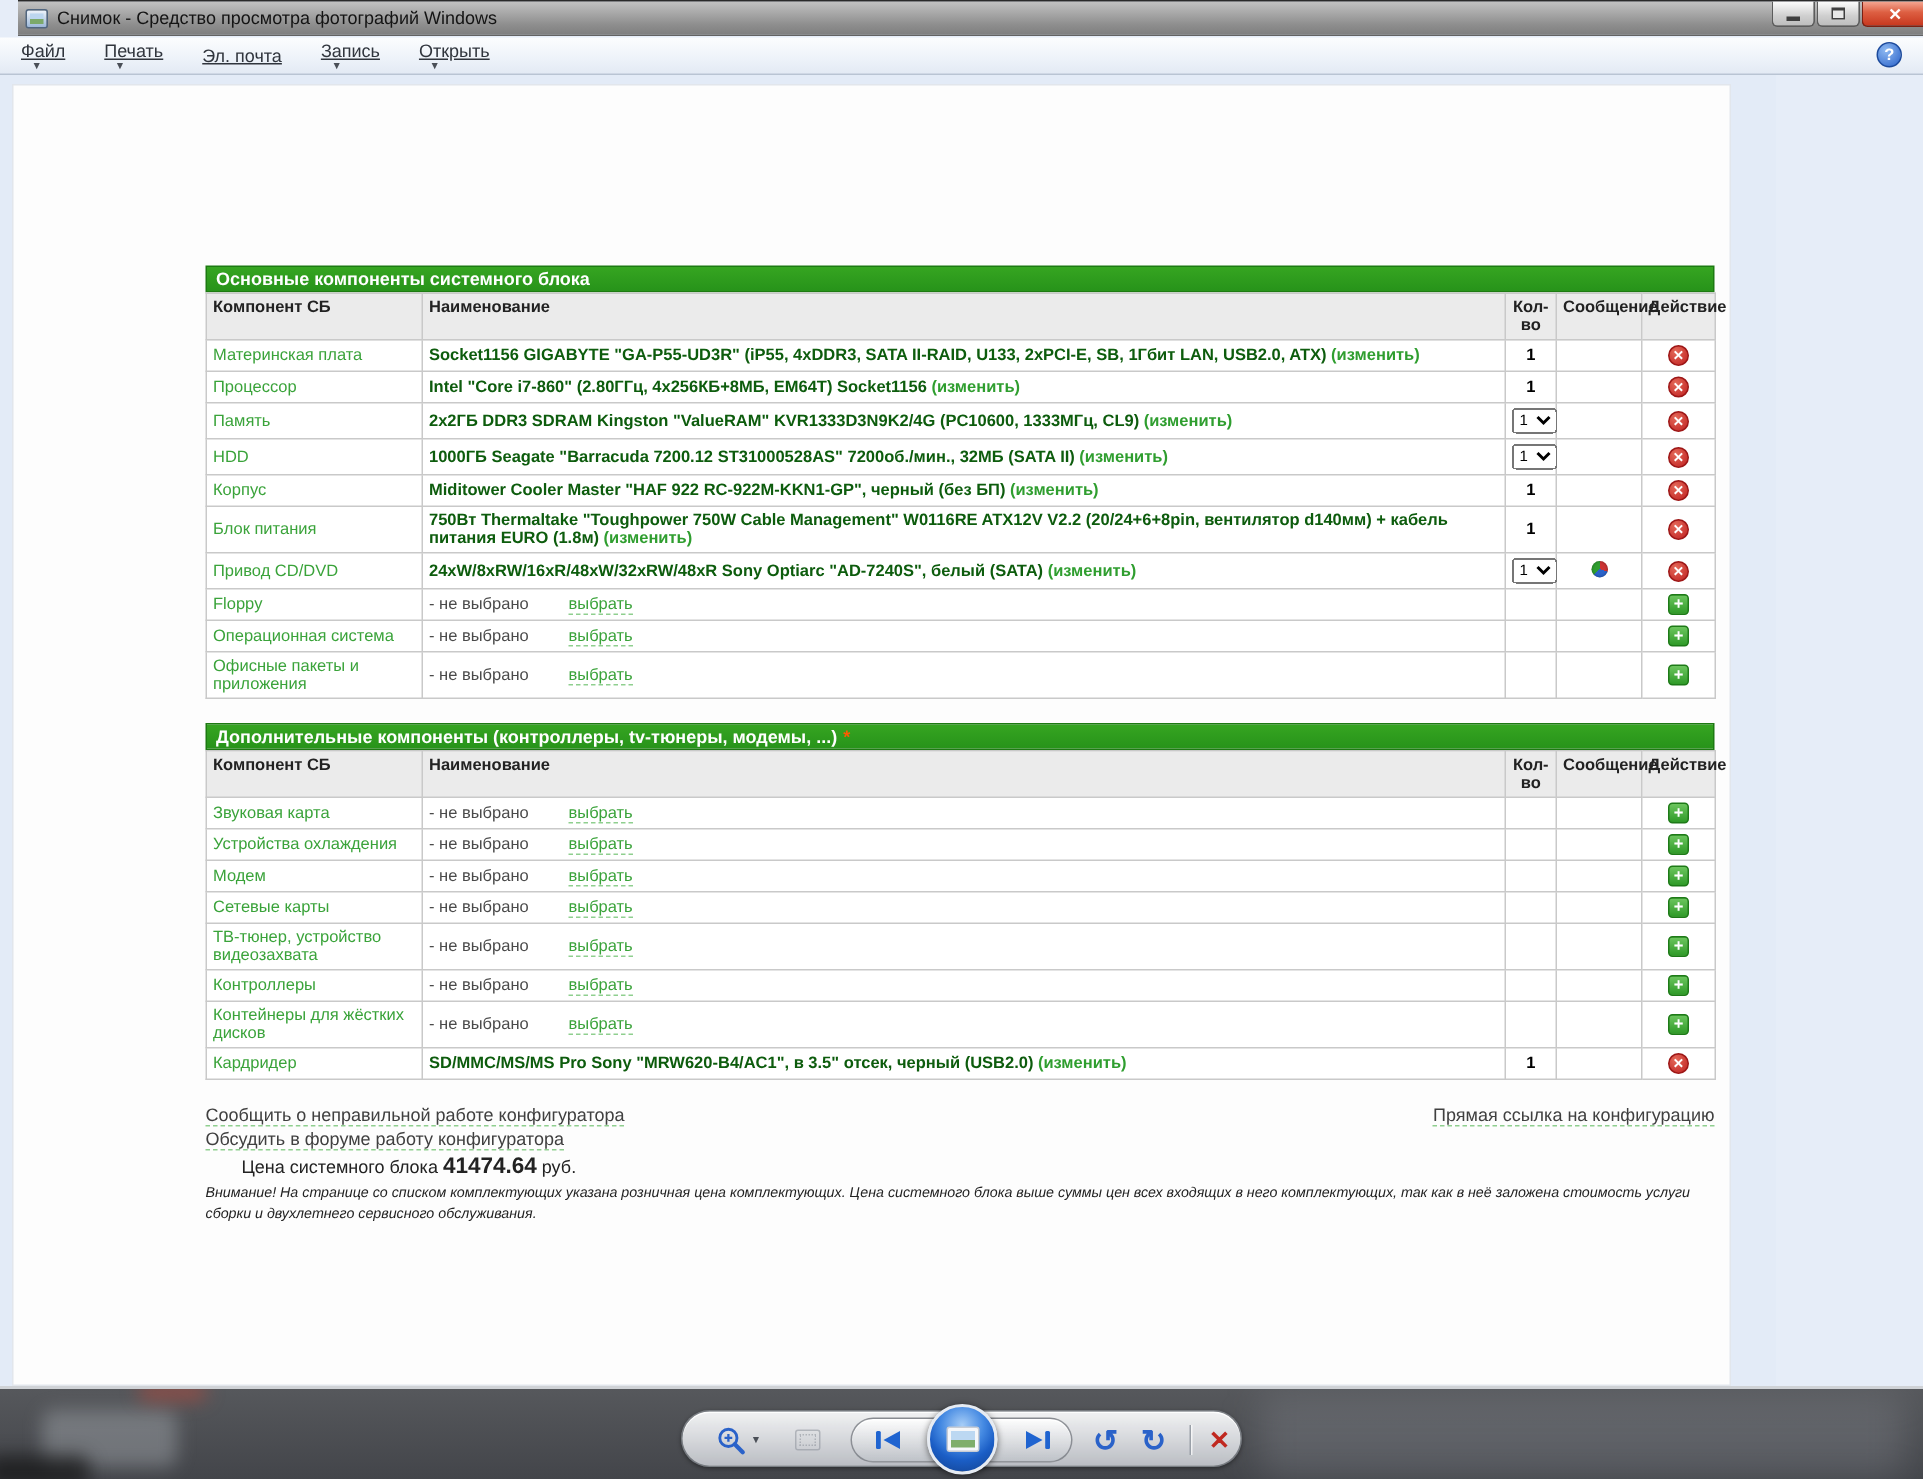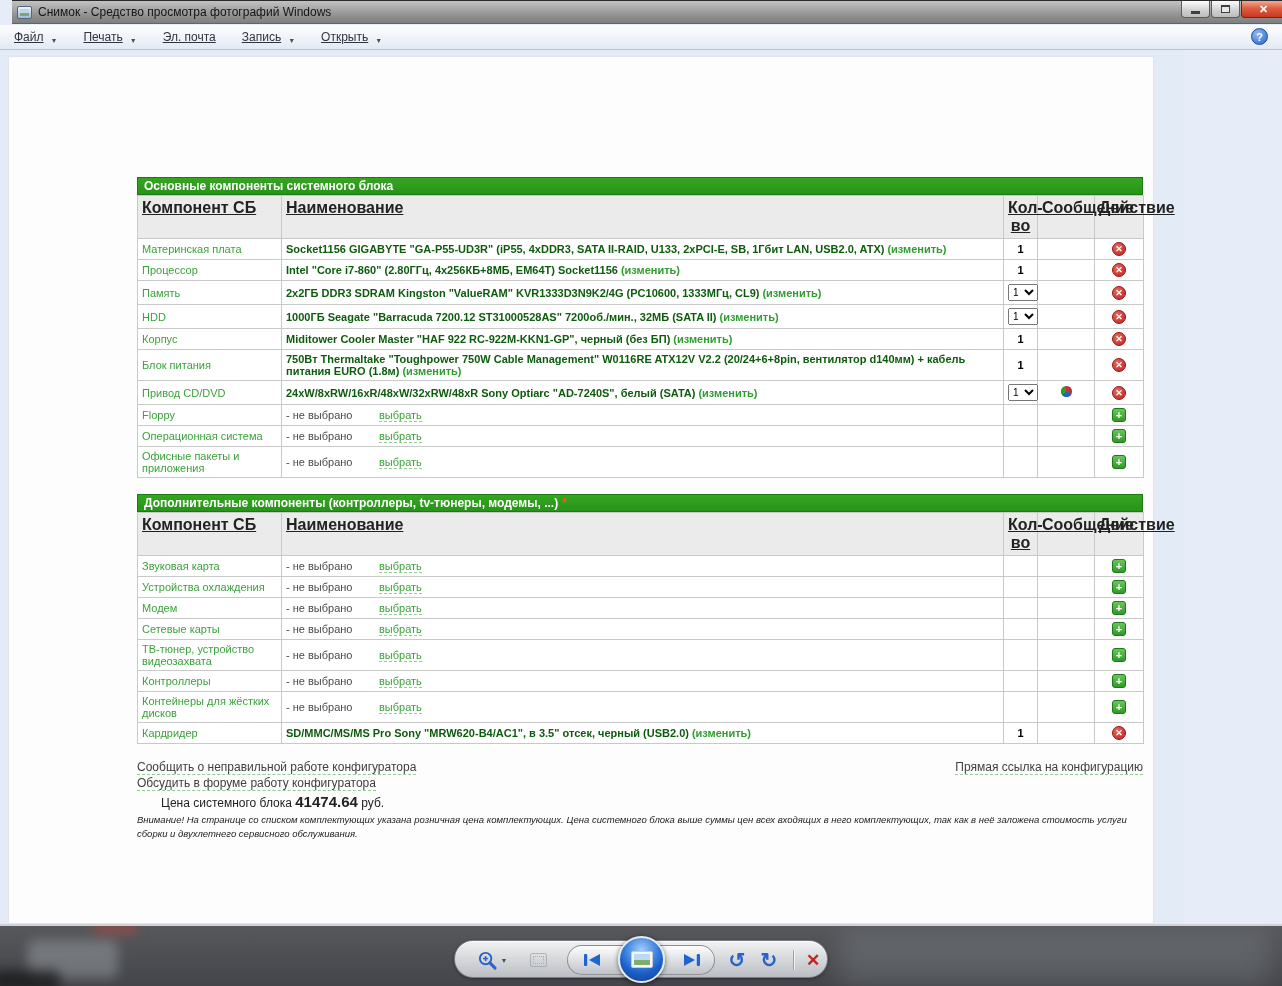--- a/index.html
+++ b/index.html
@@ -25,22 +25,22 @@
   .wbtn.min,.wbtn.max { width:29px; }
   .wbtn.close { width:45px; background:linear-gradient(#f5a793,#dd5f42 45%,#c8381f);
     border-color:#7c2012; color:#fff; font-size:11px; font-weight:bold; }
   .glyph-min { width:9px; height:3px; background:#3f3f3f; margin-top:7px; }
   .glyph-max { width:9px; height:8px; border:1px solid #3f3f3f; border-top-width:2px; background:#e8e8e8; }
 
   
   .menubar { position:absolute; left:0; top:25px; width:100%; height:25px;
     background:linear-gradient(#fcfdfe,#edf2f9 60%,#e3eaf4);
     border-bottom:1px solid #b9c4d3; display:flex; align-items:center; padding-left:14px; }
-  .menu-item { display:inline-flex; align-items:flex-end; margin-right:26px;
-    font-size:12px; color:#30353d; cursor:pointer; }
+  .menu-item { display:inline-flex; align-items:flex-start; margin-right:26px;
+    font-size:12px; color:#30353d; cursor:pointer;flex-direction:column; }
   .menu-item .lbl { text-decoration:underline; }
   .menu-arrow { font-size:7px; color:#4a4f57; margin-left:7px; }
   .helpbtn { position:absolute; right:14px; top:3px; width:17px; height:17px; border-radius:50%;
     background:radial-gradient(circle at 35% 30%,#8fbaf2,#2a62c9);
     color:#fff; font-size:11px; font-weight:bold; text-align:center; line-height:17px;
     border:1px solid #1c4a9c; cursor:pointer; }
 
   
   .viewer { position:absolute; left:0; top:50px; width:1184px; height:936px; background:#e3ebf7;padding-left:27px; }
   .photo { position:absolute; left:8px; top:6px; width:1146px; height:868px; background:#fdfdfd;
@@ -49,21 +49,21 @@
 
   
   .cfg-table-wrap { width:1006px; }
   .tbar { height:18px; line-height:17px; background:linear-gradient(#36a521,#27931a);
     border:1px solid #1d7a12; color:#fff; font-size:12px; font-weight:bold; padding:0 6px; }
   .tbar .suffix { color:#ff5a00; margin-left:4px; }
   table.cfg { border-collapse:collapse; table-layout:fixed; width:1006px; background:#fff;
     font-size:11px; }
   table.cfg th, table.cfg td { border:1px solid #c9c9c9; }
   table.cfg th { background:#ebebeb; font-weight:bold; color:#222; text-align:left;
-    vertical-align:top; padding:3px 4px; height:29px; font-size:16px;text-decoration:underline; }
+    vertical-align:top; padding:3px 4px; height:29px; font-size:11px; }
   table.cfg th.center { text-align:center; }
   table.cfg td { padding:3px 4px; vertical-align:middle; height:21px; }
   td.c-comp a { color:#3aa33a; cursor:pointer; }
   .product { font-weight:bold; color:#0d5c0d; }
   .change { font-weight:bold; color:#2f9e2f; cursor:pointer; margin-left:3px; }
   .notsel { color:#4a4a4a; display:inline-block; width:93px; }
   .choose { color:#3aa33a; border-bottom:1px dashed #8fcf8f; cursor:pointer; }
   td.c-qty { text-align:center; font-weight:bold; }
   select.qty { width:30px; height:17px; font-size:10px; font-family:"Liberation Sans",sans-serif; }
   td.c-msg, td.c-act { text-align:center; }

